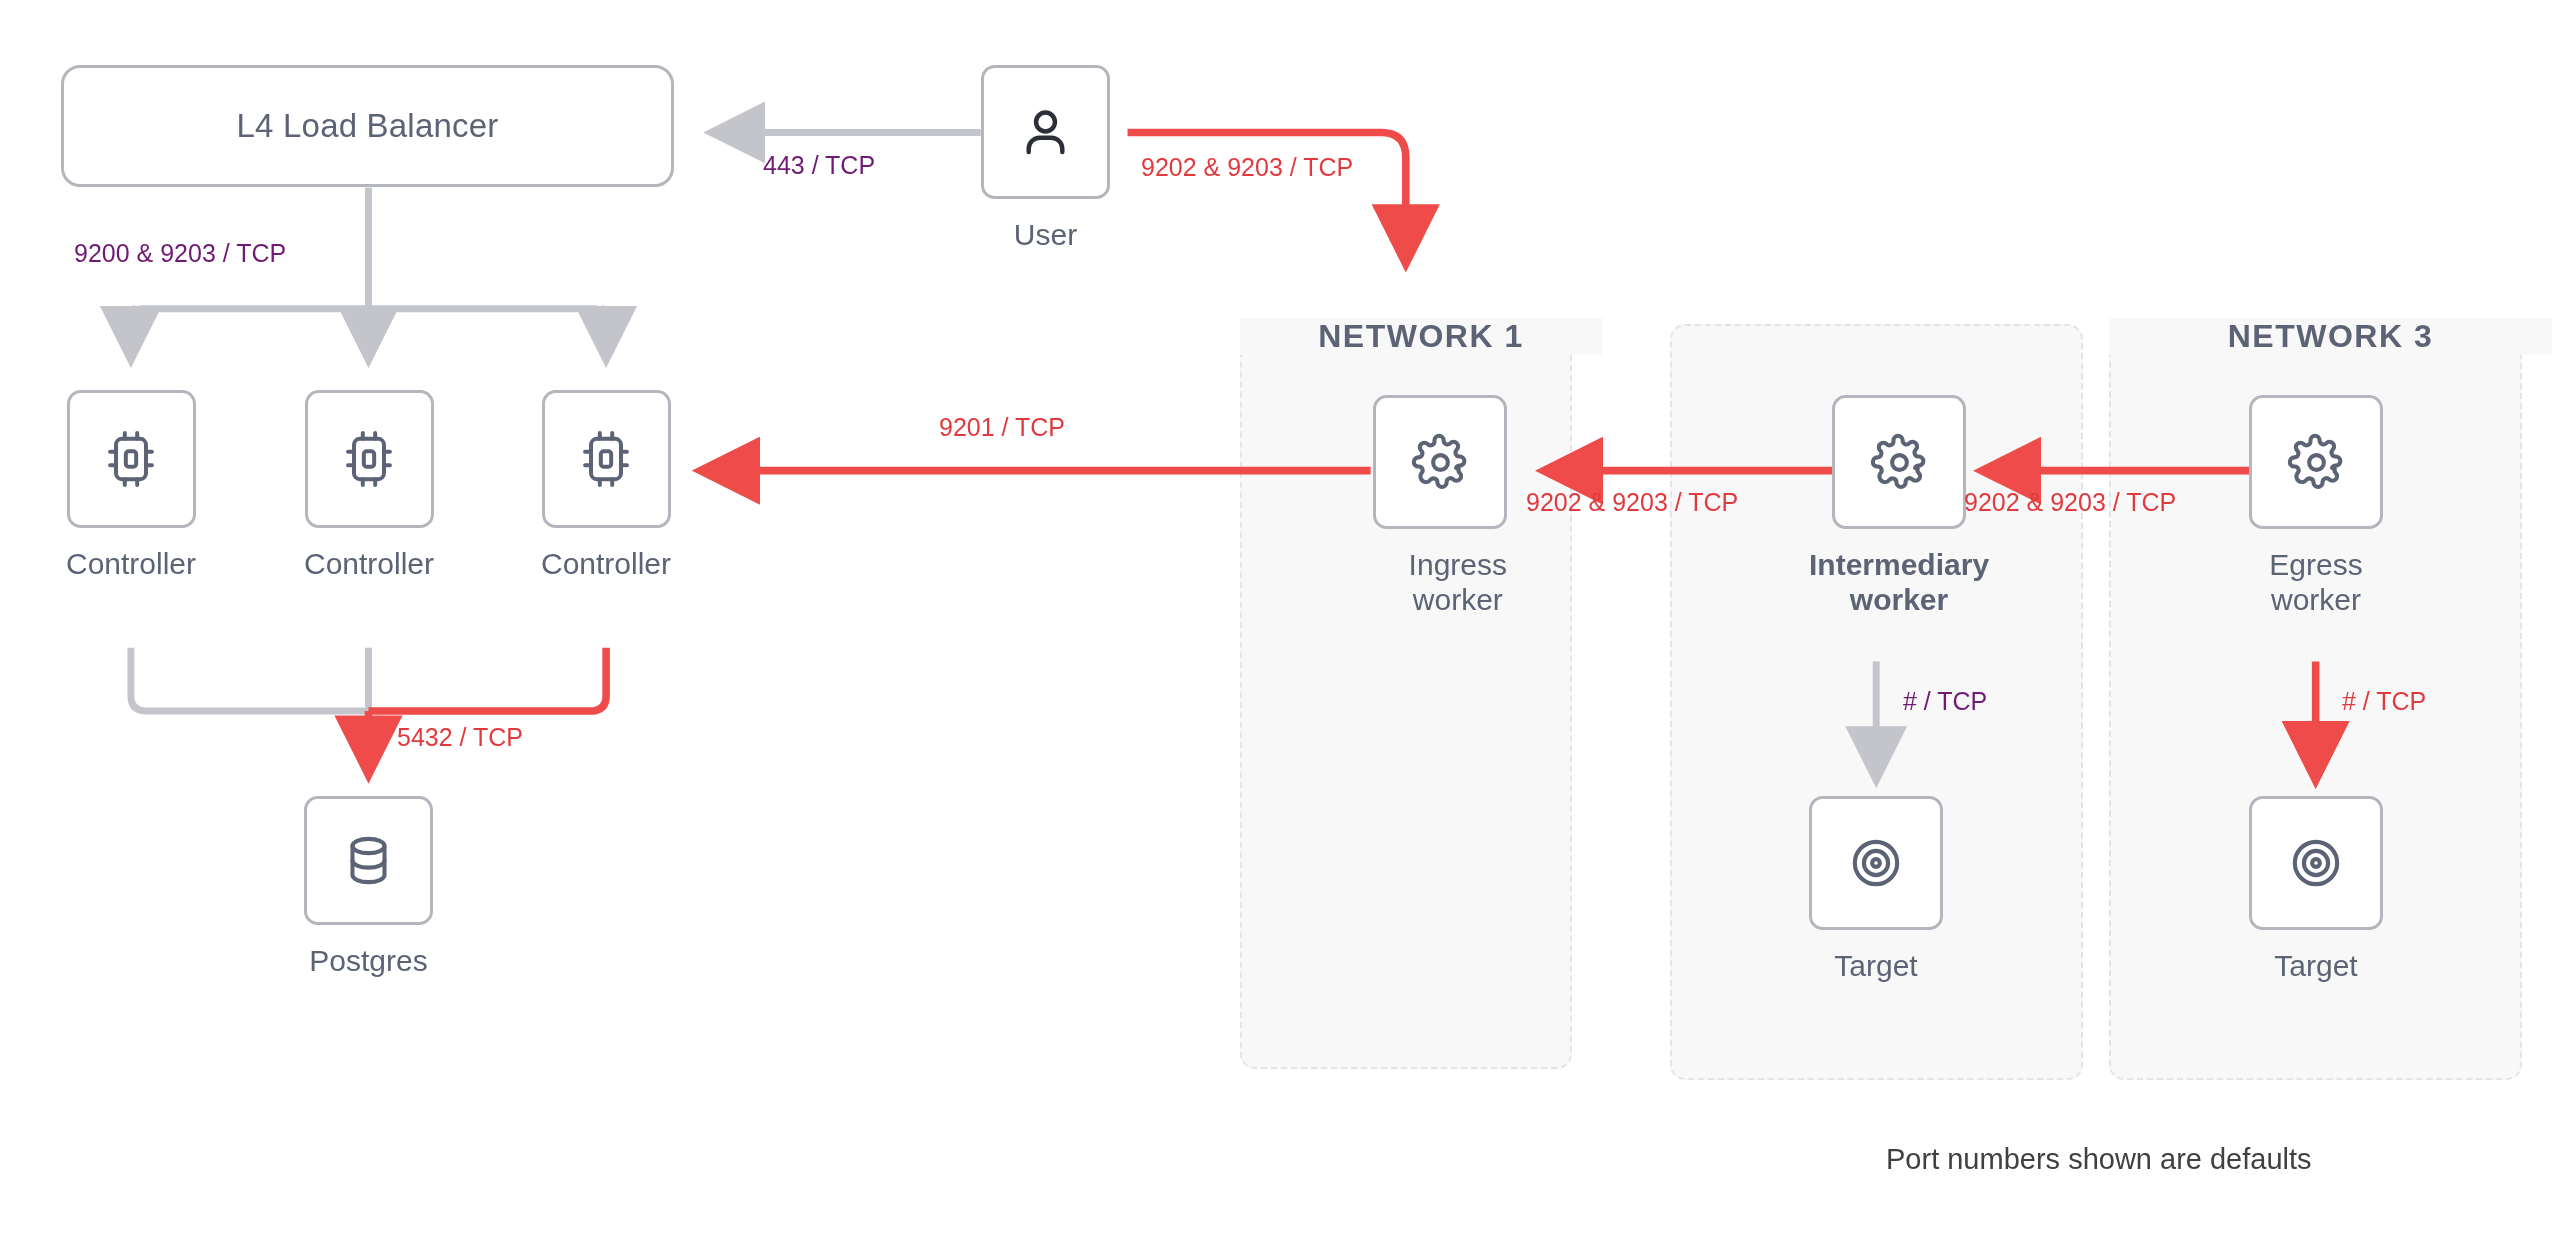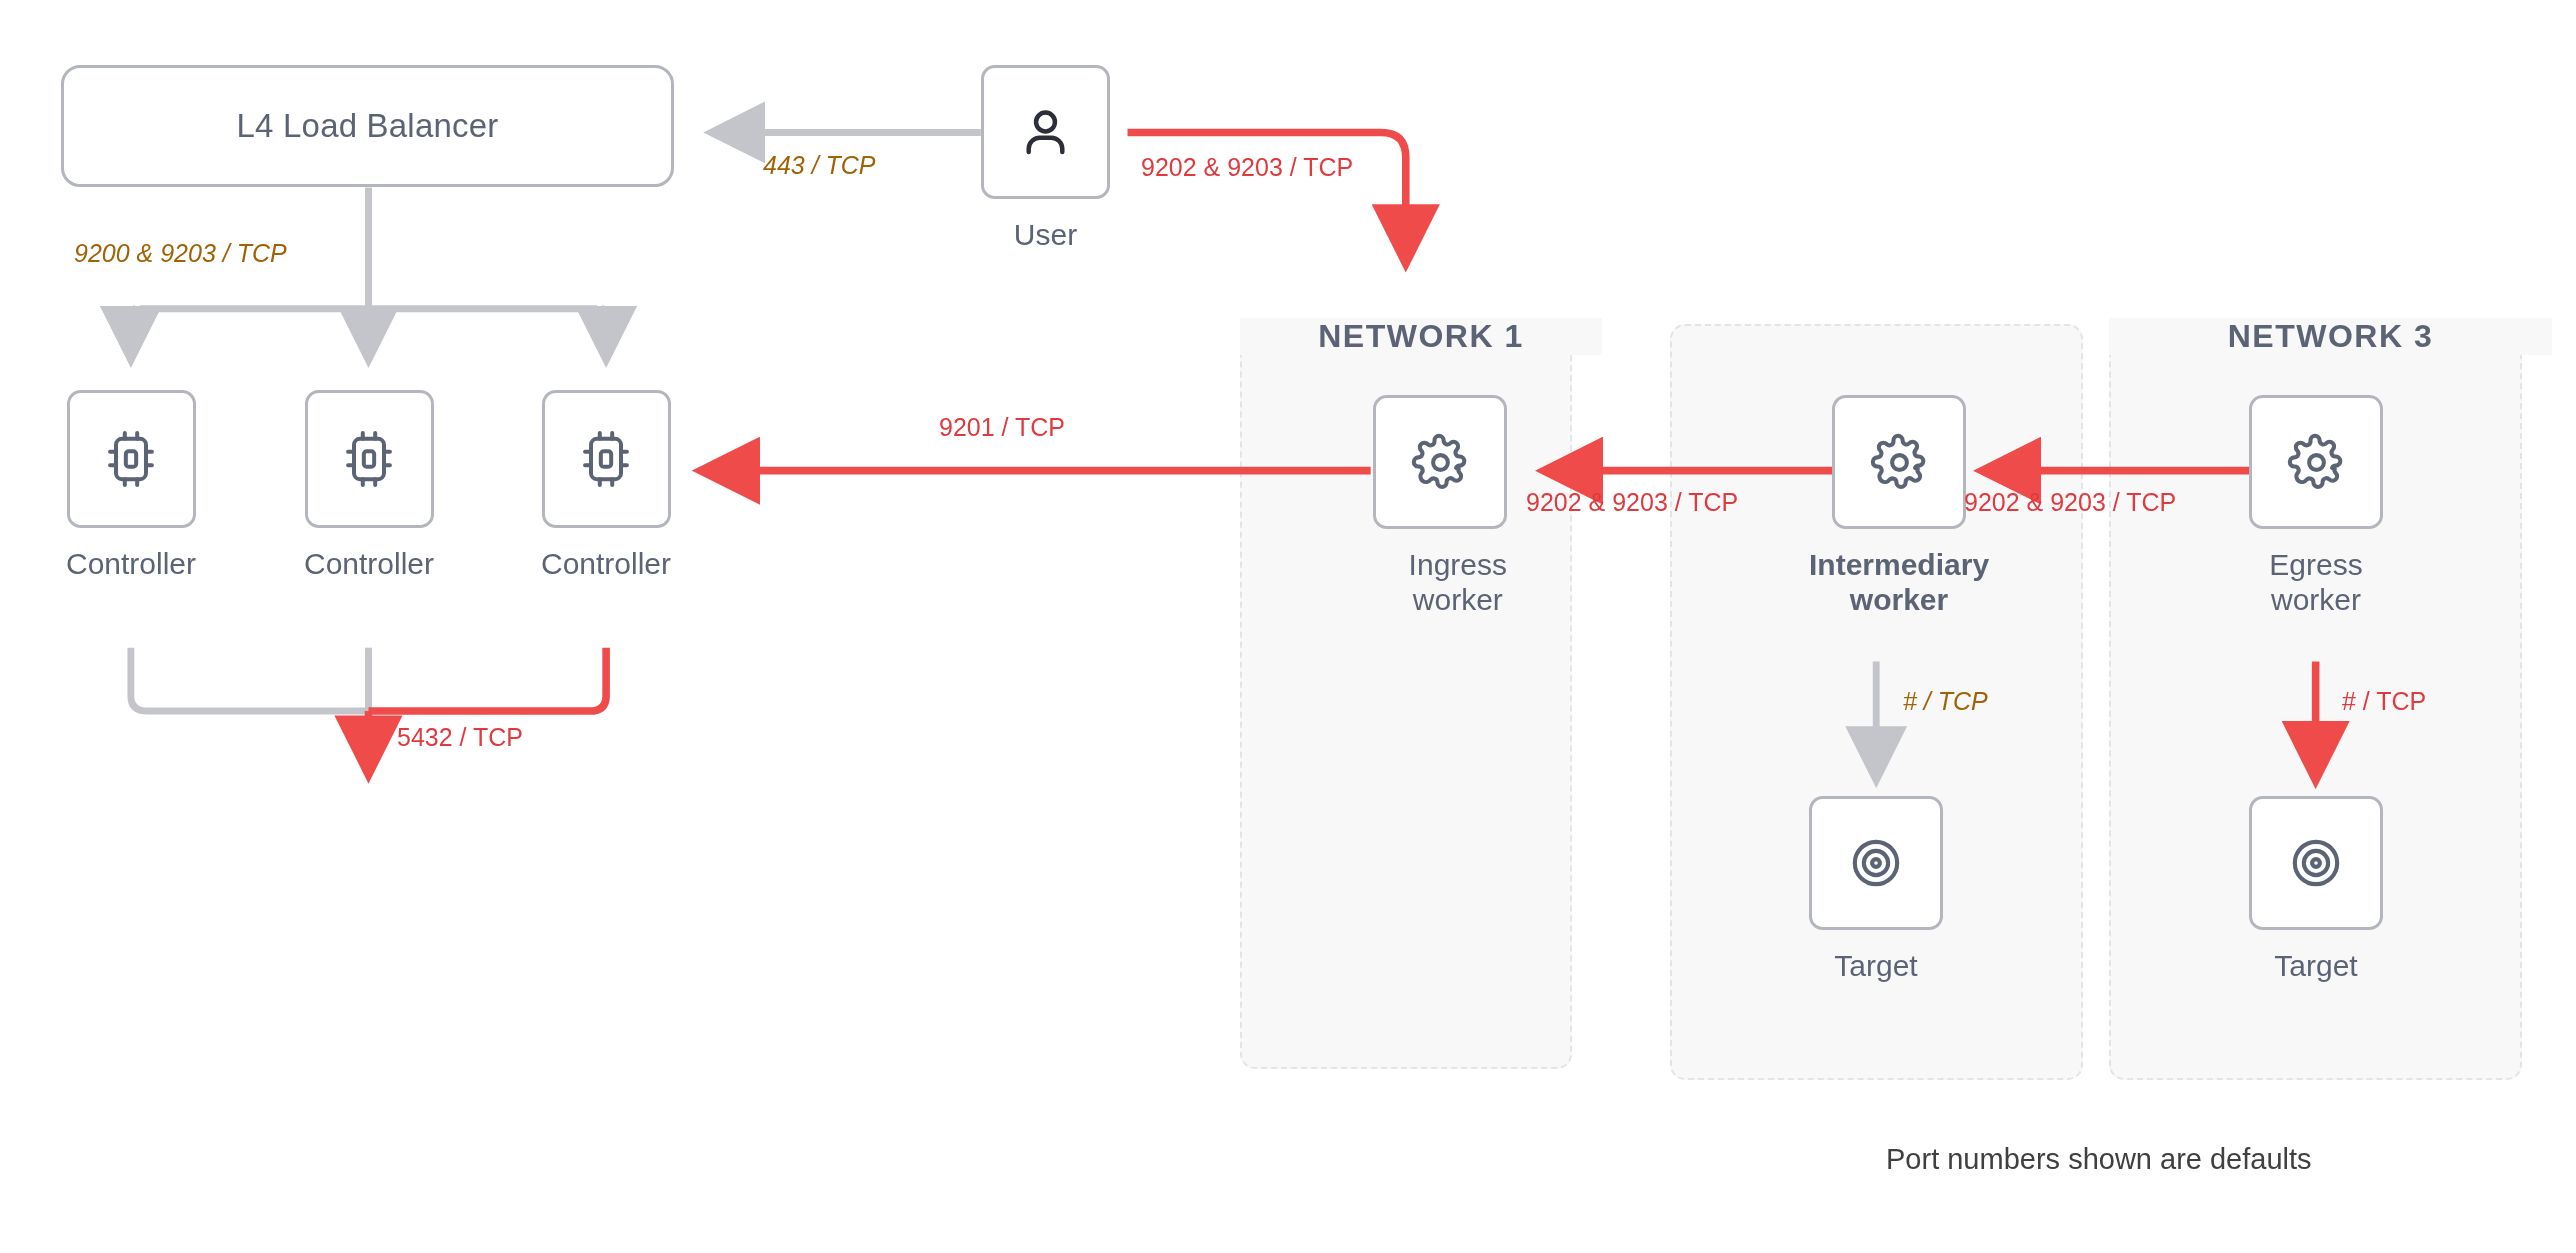--- a/index.html
+++ b/index.html
@@ -81,21 +81,21 @@
     letter-spacing: 0.2px;
   }
 
   
   .edge-label {
     position: absolute;
     font-size: 25px;
     white-space: nowrap;
     line-height: 1;
   }
-  .edge-label.gray  { color: #a16207; font-style: italic; }
+  .edge-label.gray  { color: #701a75; }
   .edge-label.red   { color: #e03a3e; }
 
   .footnote {
     position: absolute;
     font-size: 29px;
     color: #404040;
     white-space: nowrap;
   }
 
   svg { overflow: visible; }
@@ -193,20 +193,30 @@
       <svg width="62" height="62" viewBox="0 0 24 24" fill="none" stroke="#5c6375" stroke-width="1.55" stroke-linecap="round" stroke-linejoin="round">
         <rect x="6.2" y="4.2" width="11.6" height="15.6" rx="2.3"></rect>
         <rect x="10" y="9" width="4" height="6" rx="1.1"></rect>
         <path d="M9.6 4.2V1.9M14.4 4.2V1.9M9.6 22.1v-2.3M14.4 22.1v-2.3"></path>
         <path d="M6.2 9.2H3.9M6.2 14.4H3.9M20.1 9.2h-2.3M20.1 14.4h-2.3"></path>
       </svg>
     </div>
     <div class="node-label">Controller</div>
   </div>
 
+  <div class="node" style="left:304px; top:796px;">
+    <div class="node-box" style="width:129px; height:129px;">
+      <svg width="61" height="61" viewBox="0 0 24 24" fill="none" stroke="#5c6375" stroke-width="1.6" stroke-linecap="round" stroke-linejoin="round">
+        <ellipse cx="12" cy="6.3" rx="6.3" ry="2.8"></ellipse>
+        <path d="M5.7 6.3v11.4c0 1.55 2.82 2.8 6.3 2.8s6.3-1.25 6.3-2.8V6.3"></path>
+        <path d="M5.7 12c0 1.55 2.82 2.8 6.3 2.8s6.3-1.25 6.3-2.8"></path>
+      </svg>
+    </div>
+    <div class="node-label">Postgres</div>
+  </div>
 
   <div class="node" style="left:1373px; top:395px;align-items:flex-end;">
     <div class="node-box" style="width:134px; height:134px;">
       <svg width="61" height="61" viewBox="0 0 24 24" fill="none" stroke="#5c6375" stroke-width="1.6" stroke-linecap="round" stroke-linejoin="round">
         <circle cx="12" cy="12" r="2.9"></circle>
         <path d="M19.2 14.4a1.5 1.5 0 0 0 .3 1.65l.06.06a1.8 1.8 0 1 1-2.55 2.55l-.06-.06a1.5 1.5 0 0 0-1.65-.3 1.5 1.5 0 0 0-.9 1.37v.17a1.8 1.8 0 1 1-3.6 0v-.09a1.5 1.5 0 0 0-.99-1.37 1.5 1.5 0 0 0-1.65.3l-.06.06A1.8 1.8 0 1 1 4.5 16.2l.06-.06a1.5 1.5 0 0 0 .3-1.65 1.5 1.5 0 0 0-1.37-.9H3.3a1.8 1.8 0 1 1 0-3.6h.09a1.5 1.5 0 0 0 1.37-.99 1.5 1.5 0 0 0-.3-1.65L4.4 7.29A1.8 1.8 0 1 1 6.95 4.74l.06.06a1.5 1.5 0 0 0 1.65.3h.07a1.5 1.5 0 0 0 .9-1.37V3.3a1.8 1.8 0 1 1 3.6 0v.09a1.5 1.5 0 0 0 .9 1.37 1.5 1.5 0 0 0 1.65-.3l.06-.06a1.8 1.8 0 1 1 2.55 2.55l-.06.06a1.5 1.5 0 0 0-.3 1.65v.07a1.5 1.5 0 0 0 1.37.9h.17a1.8 1.8 0 1 1 0 3.6h-.09a1.5 1.5 0 0 0-1.37.9z"></path>
       </svg>
     </div>
     <div class="node-label">Ingress
 worker</div>

